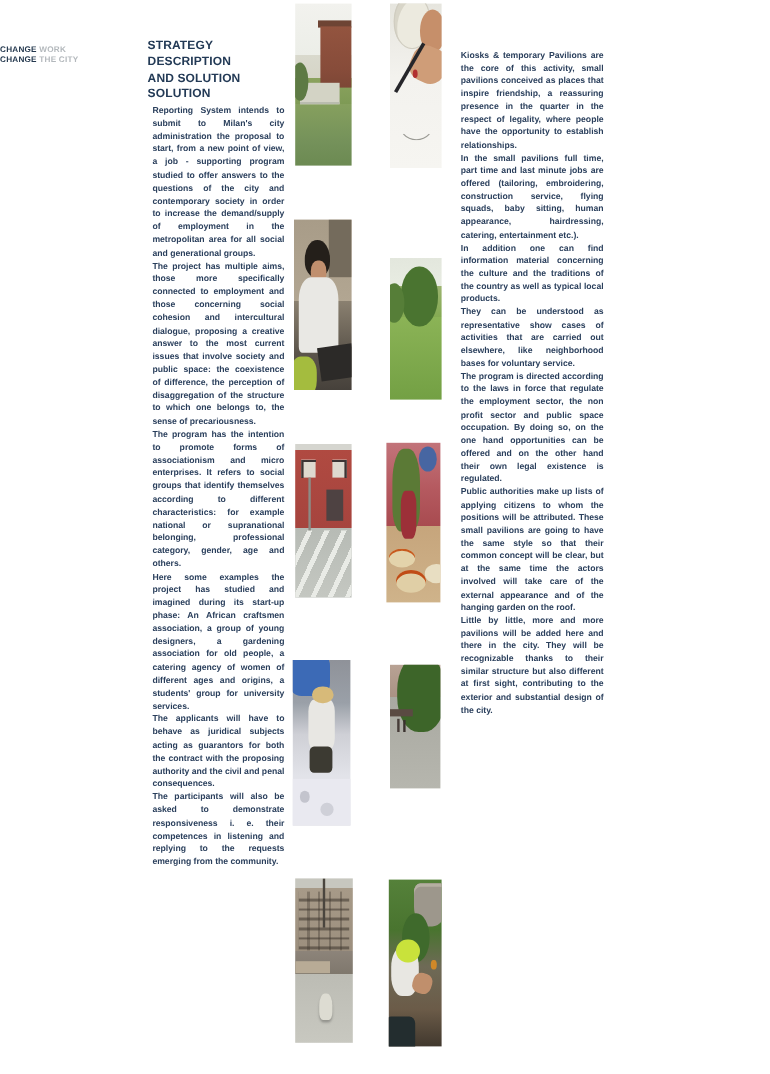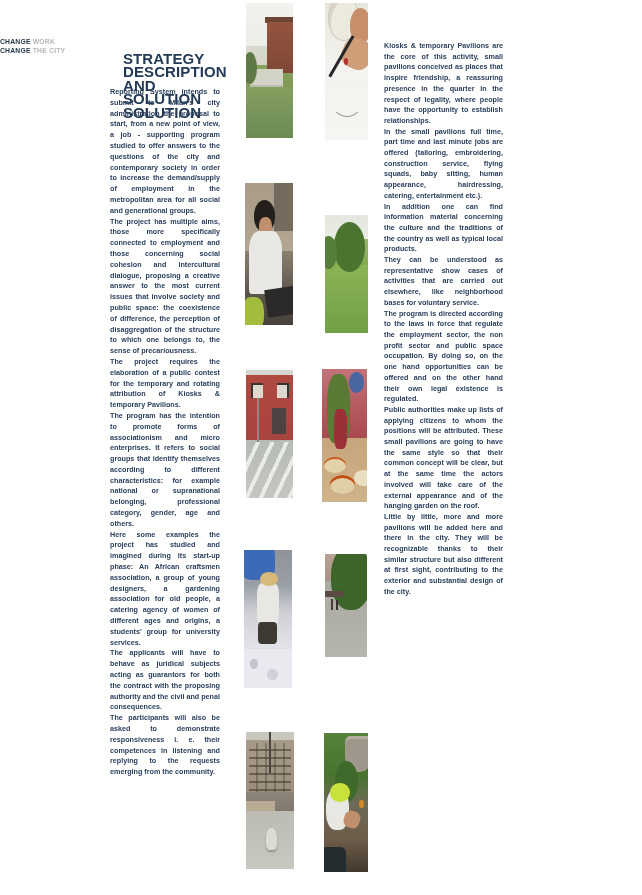--- a/index.html
+++ b/index.html
@@ -7,24 +7,24 @@
     position:relative; width:642px; height:895px; background:#ffffff;
     font-family:"Liberation Sans", sans-serif; overflow:hidden;
   }
 
   
   .logo { position:absolute; left:0px; top:38px; font-size:6.8px; line-height:8.6px; letter-spacing:0.2px; white-space:nowrap; }
   .logo .bold { color:#24384e; font-weight:bold; }
   .logo .light { color:#b3b8bc; font-weight:bold; }
 
   
-  .heading { position:absolute; left:123px; top:52px; width:112px; color:#233a56; font-weight:bold; font-size:15px; line-height:13.4px; letter-spacing:0.1px; }
+  .heading { position:absolute; left:123px; top:32px; width:112px; color:#233a56; font-weight:bold; font-size:10px; line-height:13.4px; letter-spacing:0.1px; }
   .textcol { position:absolute; color:#2a3f5c; text-align:justify; }
   .textcol p { margin:0;font-weight:bold; }
-  .left-col  { left:110px; top:87px; width:110px; font-size:7.2px; line-height:10.8px; }
+  .left-col  { left:127px; top:87px; width:110px; font-size:7.2px; line-height:10.8px; }
   .right-col { left:384px; top:41px; width:119px; font-size:7.2px; line-height:10.7px; }
 
   
   .photo { position:absolute; overflow:hidden; }
   .photo div { position:absolute; }
 
   
   .m1 { left:246px; top:3px;   width:47px; height:135px;
         background:linear-gradient(180deg,#f2f2ee 0%,#eceee8 32%,#d9d9cd 32%,#d6d5c7 46%,#8ba25e 46%,#7e9a55 62%,#86a05e 62%,#74915a 86%,#6c8a52 100%); }
   .m1 .brick { right:0; top:14%; width:55%; height:38%; background:linear-gradient(180deg,#93543f 0%,#874c3a 70%,#7d4736 100%); }
@@ -123,21 +123,20 @@
 
   <div class="heading">
     <div>STRATEGY DESCRIPTION</div>
     <div>AND SOLUTION</div>
     <div>SOLUTION</div>
   </div>
 
   <div class="textcol left-col">
     <p>Reporting System intends to submit to Milan's city administration the proposal to start, from a new point of view, a job - supporting program studied to offer answers to the questions of the city and contemporary society in order to increase the demand/supply of employment in the metropolitan area for all social and generational groups.</p>
     <p>The project has multiple aims, those more specifically connected to employment and those concerning social cohesion and intercultural dialogue, proposing a creative answer to the most current issues that involve society and public space: the coexistence of difference, the perception of disaggregation of the structure to which one belongs to, the sense of precariousness.</p>
-    <p>The project requires the elaboration of a public contest for the temporary and rotating attribution of Kiosks &amp; temporary Pavilions.</p>
     <p>The program has the intention to promote forms of associationism and micro enterprises. It refers to social groups that identify themselves according to different characteristics: for example national or supranational belonging, professional category, gender, age and others.</p>
     <p>Here some examples the project has studied and imagined during its start-up phase: An African craftsmen association, a  group of young designers, a gardening association for old  people, a catering agency of women of different ages and origins, a students' group for university services.</p>
     <p>The applicants will have to behave as juridical subjects acting as guarantors for both the contract with the proposing authority and the civil and penal consequences.</p>
     <p>The participants will also be asked to demonstrate responsiveness i. e. their competences in listening and replying to the requests emerging from the community.</p>
   </div>
 
   <div class="textcol right-col">
     <p>Kiosks &amp; temporary Pavilions are the core of this activity, small pavilions conceived as places that inspire friendship, a reassuring presence in the quarter in the respect of legality, where people have the opportunity to establish relationships.</p>
     <p>In the small pavilions full time, part time and last minute jobs are offered (tailoring, embroidering, construction service, flying squads, baby sitting, human appearance, hairdressing, catering, entertainment etc.).</p>
     <p>In addition one can find information material concerning the culture and the traditions of the country as well as typical local products.</p>

